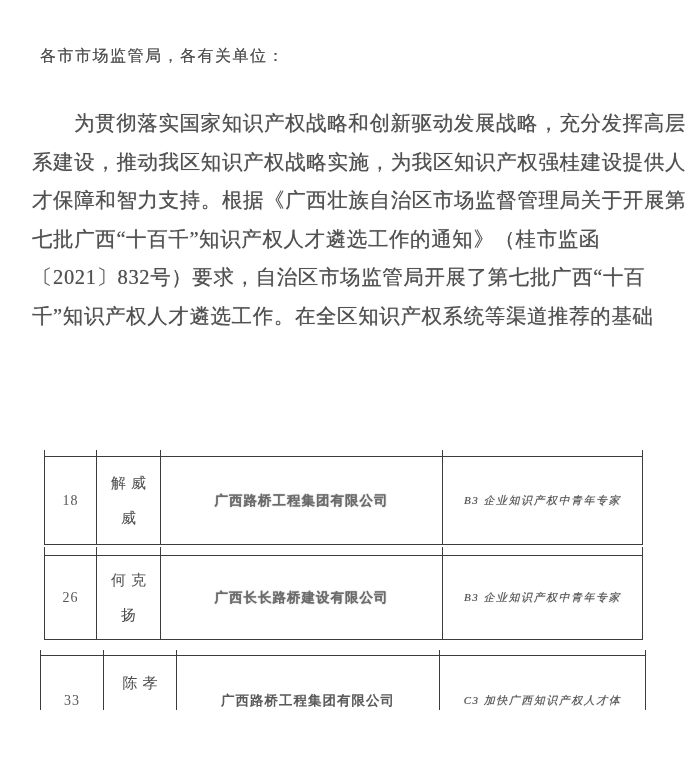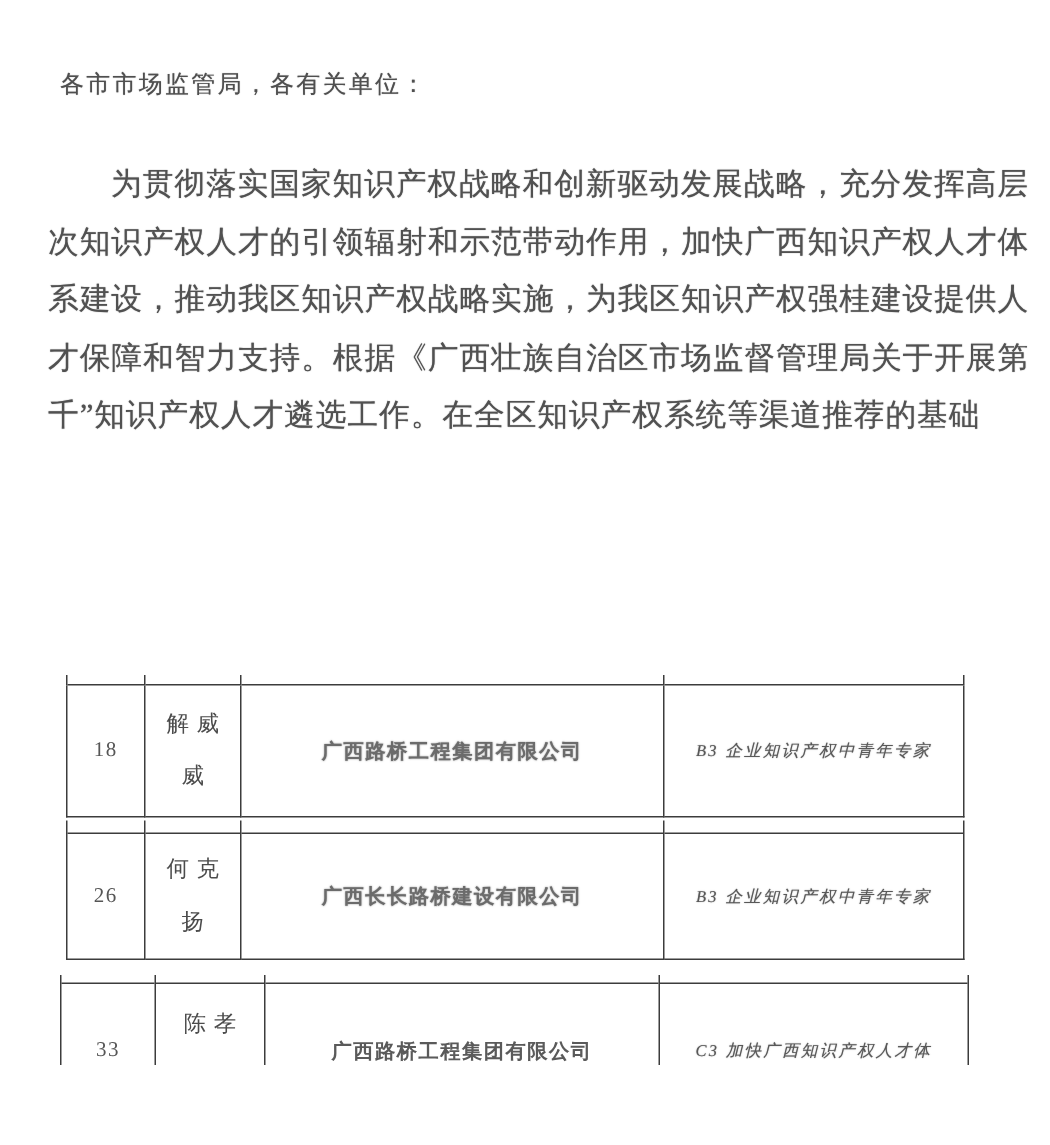--- a/index.html
+++ b/index.html
@@ -61,23 +61,24 @@
 </style>
 </head>
 <body>
 
 <div class="page">
 
   <div class="salutation">各市市场监管局，各有关单位：</div>
 
   <div class="paragraph">
     <div class="pline indent">为贯彻落实国家知识产权战略和创新驱动发展战略，充分发挥高层</div>
-    <div class="pline">次知识产权人才的引领辐射和示范带动作用，加快广西知识产权人才体</div>
     <div class="pline">系建设，推动我区知识产权战略实施，为我区知识产权强桂建设提供人</div>
     <div class="pline">才保障和智力支持。根据《广西壮族自治区市场监督管理局关于开展第</div>
+    <div class="pline">七批广西“十百千”知识产权人才遴选工作的通知》（桂市监函</div>
+    <div class="pline">〔2021〕832号）要求，自治区市场监管局开展了第七批广西“十百</div>
     <div class="pline">千”知识产权人才遴选工作。在全区知识产权系统等渠道推荐的基础</div>
   </div>
 
   <div class="frag" style="top:450px;left:44px;">
     <table class="tbl">
       <colgroup>
           <col style="width:52px">
           <col style="width:64px">
           <col style="width:282px">
           <col style="width:200px">

